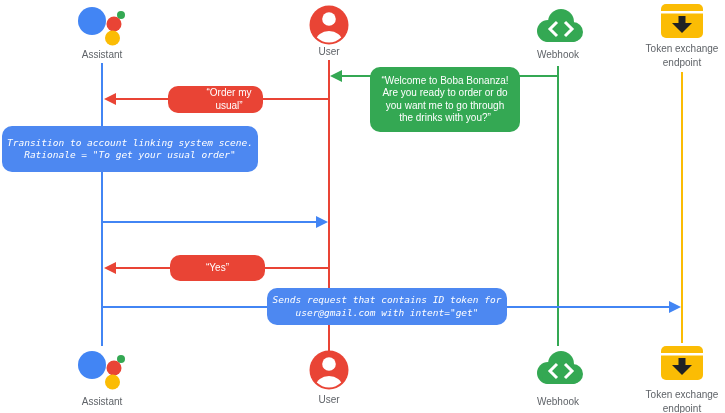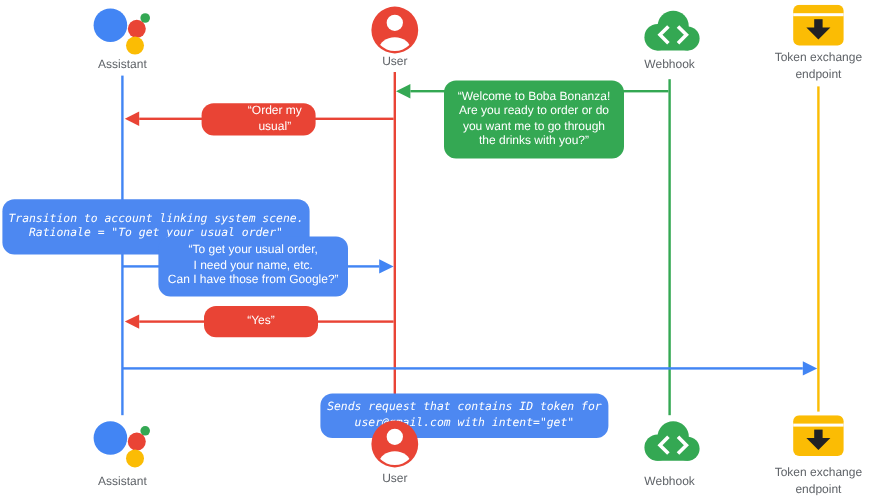--- a/index.html
+++ b/index.html
@@ -7,21 +7,21 @@
           font-family:"Liberation Sans",sans-serif;}
   .lifeline{position:absolute;width:2px;}
   .hline{position:absolute;height:2px;}
   .ah{position:absolute;width:0;height:0;border-style:solid;}
   .ah-l{border-width:6px 12px 6px 0;}
   .ah-r{border-width:6px 0 6px 12px;}
   .bubble{position:absolute;color:#fff;border-radius:10px;display:flex;align-items:center;
           justify-content:center;text-align:center;white-space:pre-line;box-sizing:border-box;
           padding:2px 5px;z-index:5;}
   .sans{font-family:"Liberation Sans",sans-serif;font-size:10px;line-height:12.5px;}
-  .mono{font-family:"DejaVu Sans Mono",monospace;font-style:italic;font-size:9.5px;line-height:12.5px;margin-top:40px;}
+  .mono{font-family:"DejaVu Sans Mono",monospace;font-style:italic;font-size:9.5px;line-height:12.5px;}
   .bg-green{background:#34A853;}
   .bg-red{background:#E94435;}
   .bg-blue{background:#4D88F1;}
   .actor-icon{position:absolute;z-index:6;}
   .actor-label{position:absolute;transform:translateX(-50%);font-size:10px;color:#5F6368;
                white-space:nowrap;z-index:6;}
 </style>
 </head>
 <body>
 
@@ -50,23 +50,20 @@
   <div class="bubble sans bg-green" style="left:370px;top:43px;width:150px;height:65px;margin-top:24px;">“Welcome to Boba Bonanza!
 Are you ready to order or do
 you want me to go through
 the drinks with you?”</div>
 
   <div class="bubble sans bg-red" style="left:168px;top:86px;width:95px;height:27px;padding-left:32px;">“Order my usual”</div>
 
   <div class="bubble mono bg-blue" style="left:2px;top:126px;width:256px;height:46px;">Transition to account linking system scene.
 Rationale = "To get your usual order"</div>
 
-  <div class="bubble sans bg-blue" style="left:132px;top:197px;width:158px;height:50px;">“To get your usual order,
-I need your name, etc.
-Can I have those from Google?”</div>
 
   <div class="bubble sans bg-red" style="left:170px;top:255px;width:95px;height:26px;">“Yes”</div>
 
   <div class="bubble mono bg-blue" style="left:267px;top:288px;width:240px;height:37px;">Sends request that contains ID token for
 user@gmail.com with intent="get"</div>
 
   <div class="actor-icon" style="left:74px;top:2px;">
     <svg width="56" height="48" viewBox="0 0 56 48">
       <circle cx="18" cy="19" r="14" fill="#4285F4"></circle>
       <circle cx="47" cy="13" r="4" fill="#34A853"></circle>

